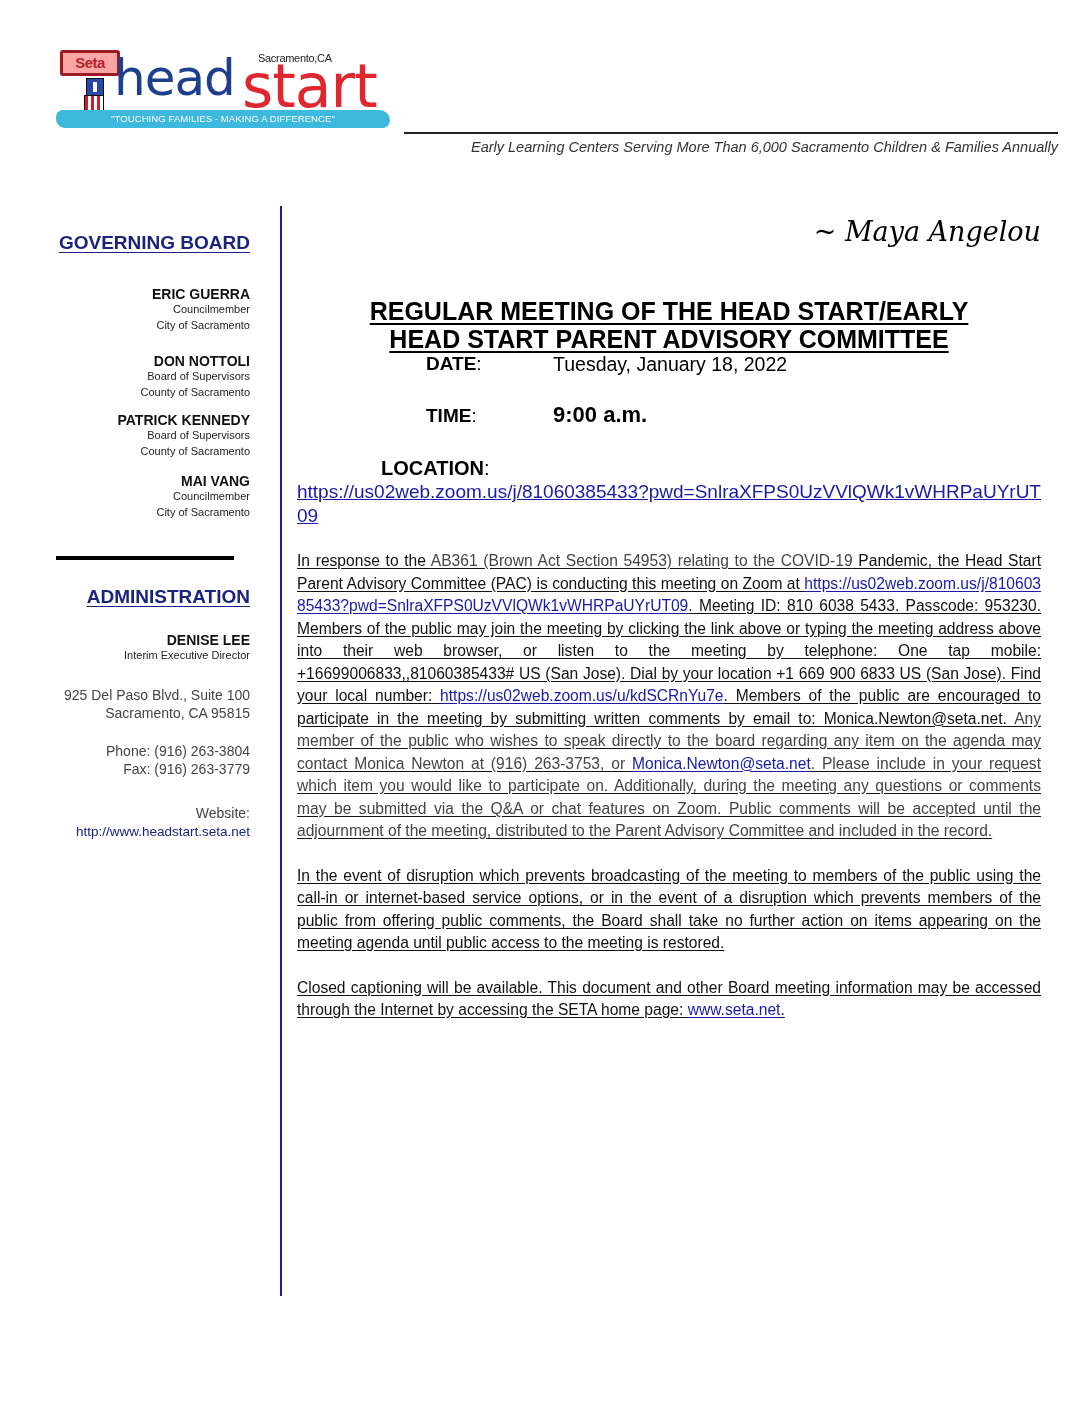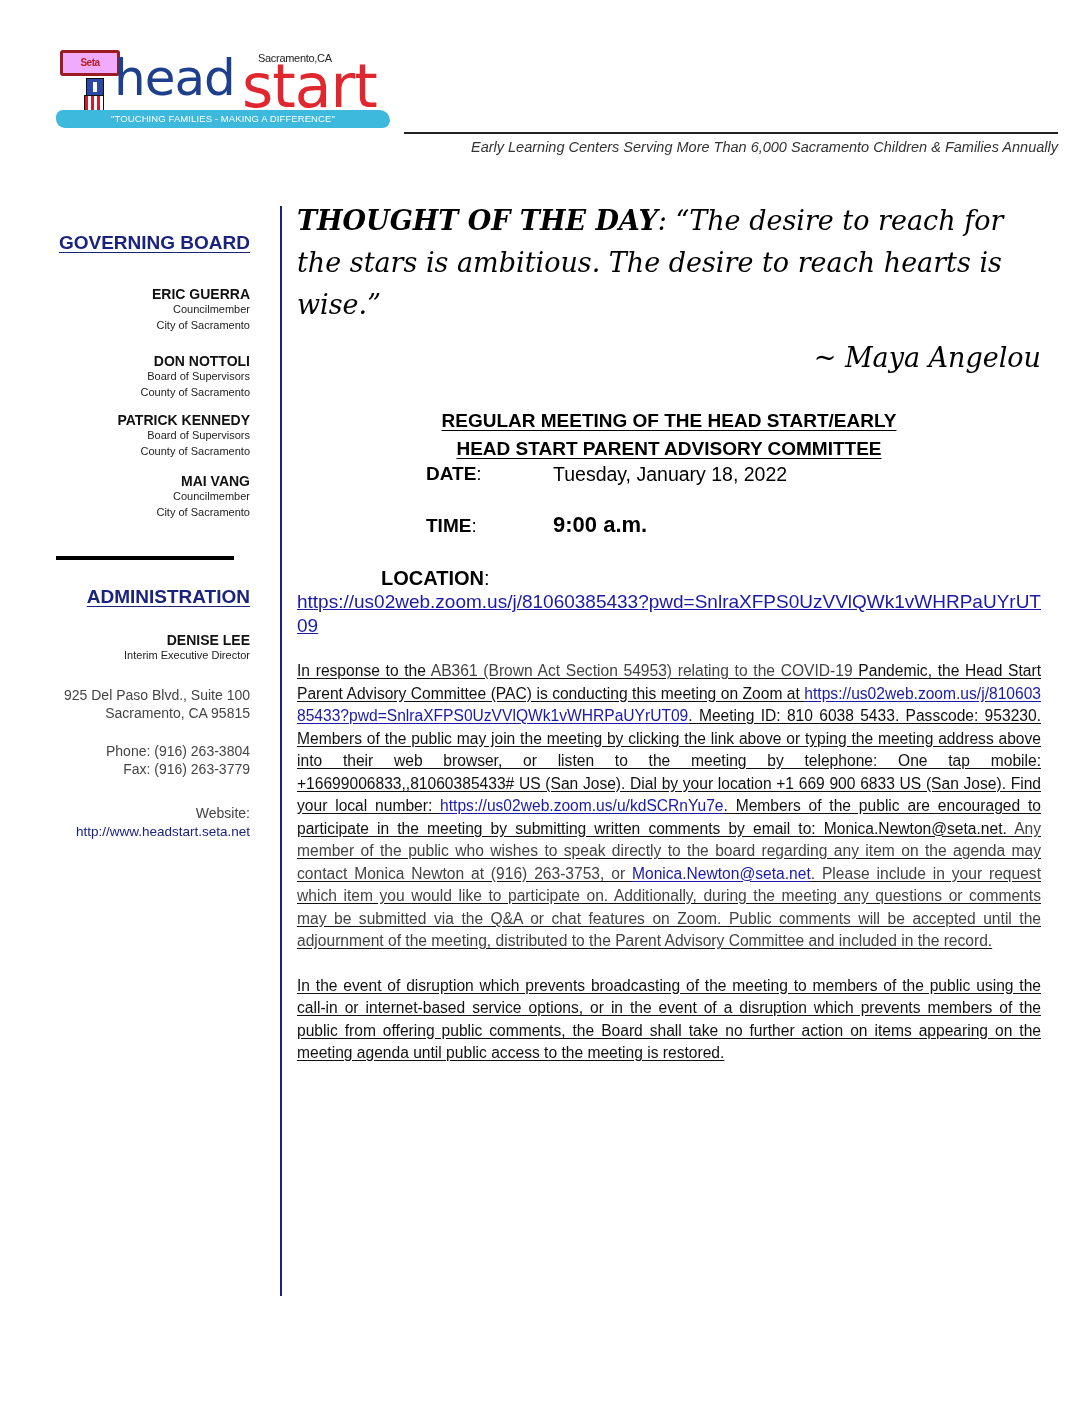--- a/index.html
+++ b/index.html
@@ -1,20 +1,20 @@
 <!DOCTYPE html>
 <html><head>
 <meta charset="utf-8">
 <style>
   html, body { margin: 0; padding: 0; background: #ffffff; }
   body { width: 1088px; height: 1408px; position: relative; overflow: hidden; font-family: "Liberation Sans", sans-serif; color: #000; }
 
   
   .logo { position: absolute; left: 56px; top: 46px; width: 336px; height: 84px; }
-  .seta-box { position: absolute; left: 4px; top: 4px; width: 54px; height: 20px; border: 3px solid #9b1b22; border-radius: 3px; background: #f0abfc; color: #b3202a; font-weight: bold; font-size: 10px; line-height: 20px; text-align: center; letter-spacing: -0.5px; font-family: "Liberation Sans", sans-serif; }
+  .seta-box { position: absolute; left: 4px; top: 4px; width: 54px; height: 20px; border: 3px solid #9b1b22; border-radius: 3px; background: #fca5a5; color: #b3202a; font-weight: bold; font-size: 15px; line-height: 20px; text-align: center; letter-spacing: -0.5px; font-family: "Liberation Sans", sans-serif; }
   .blocks { position: absolute; left: 28px; top: 32px; width: 20px; height: 34px; }
   .block-top { position: absolute; left: 2px; top: 0; width: 16px; height: 16px; background: #2b47a8; border: 1px solid #111; }
   .block-top::after { content: ""; position: absolute; left: 6px; top: 3px; width: 4px; height: 10px; background: #fff; }
   .block-bottom { position: absolute; left: 0; top: 17px; width: 18px; height: 17px; border: 1px solid #111; background: repeating-linear-gradient(90deg, #c8202c 0 3px, #fff 3px 6px); }
   .head-word { position: absolute; left: 58px; top: 4px; font-family: "DejaVu Sans", sans-serif; font-size: 50px; color: #1e3f8c; letter-spacing: -1px; line-height: 56px; }
   .sac-text { position: absolute; left: 202px; top: 6px; font-size: 11px; color: #222; letter-spacing: -0.3px; }
   .start-word { position: absolute; left: 186px; top: 12px; font-family: "DejaVu Sans", sans-serif; font-size: 60px; color: #e0262f; letter-spacing: -1px; line-height: 56px; }
   .tagline-band { position: absolute; left: 0; top: 64px; width: 334px; height: 18px; background: #3cb9dc; border-radius: 9px 14px 10px 12px; color: #fff; font-size: 9.5px; line-height: 18px; text-align: center; letter-spacing: 0.1px; }
 
   .header-rule { position: absolute; left: 404px; top: 132px; width: 654px; height: 2px; background: #222; }
@@ -32,21 +32,21 @@
 
   
   .vrule { position: absolute; left: 280px; top: 206px; width: 2px; height: 1090px; background: #1a237e; }
 
   
   .main { position: absolute; left: 297px; top: 200px; width: 744px; }
   .thought { font-family: "DejaVu Serif", serif; font-style: italic; font-size: 27px; line-height: 42px; color: #000; margin: 0; }
   .thought .label { font-weight: bold; }
   .author { font-family: "DejaVu Serif", serif; font-style: italic; font-size: 27px; text-align: right; margin-top: 16px; }
 
-  .meeting-title { margin-top: 34px; text-align: center; font-weight: bold; font-size: 19px; line-height: 28px; text-decoration: underline; text-underline-offset: 3px; }
+  .meeting-title { margin-top: 50px; text-align: center; font-weight: bold; font-size: 25px; line-height: 28px; text-decoration: underline; text-underline-offset: 3px; }
 
   .info-row { position: relative; height: 52px; }
   .info-label { position: absolute; left: 129px; font-weight: bold; font-size: 19px; }
   .info-label .colon { font-weight: normal; }
   .info-value { position: absolute; left: 256px; font-size: 19.5px; }
   .info-value.bold { font-weight: bold; font-size: 22px; }
 
   .loc-label { margin-left: 84px; font-weight: bold; font-size: 20px; }
   .loc-label .colon { font-weight: normal; }
   .loc-link { display: block; font-size: 19px; line-height: 24px; color: #1a1aa6; text-decoration: underline; word-break: break-all; }
@@ -116,21 +116,20 @@
   </div>
   <div style="margin-top:26px">
     <div class="addr">Website:</div>
     <a class="web-link">http://www.headstart.seta.net</a>
   </div>
 </div>
 
 <div class="vrule"></div>
 
 <div class="main">
-  <p class="thought"><span class="label">THOUGHT OF THE DAY</span><span>: </span><span>“The desire to reach for the stars is ambitious. The desire to reach hearts is wise.”</span></p>
   <div class="author">~ Maya Angelou</div>
 
   <div class="meeting-title">
     <div>REGULAR MEETING OF THE HEAD START/EARLY</div>
     <div>HEAD START PARENT ADVISORY COMMITTEE</div>
   </div>
 
   <div class="info-row" style="">
     <span class="info-label"><span>DATE</span><span class="colon">:</span></span>
     <span class="info-value">Tuesday, January 18, 2022</span>
@@ -142,13 +141,14 @@
 
   <div style="margin-top:0px">
     <div class="loc-label"><span>LOCATION</span><span class="colon">:</span></div>
     <a class="loc-link">https://us02web.zoom.us/j/81060385433?pwd=SnlraXFPS0UzVVlQWk1vWHRPaUYrUT09</a>
   </div>
 
   <p class="para" style="margin-top:22px"><span>In response to the </span><span class="grey">AB361 (Brown Act Section 54953) relating to the COVID-19</span><span> Pandemic, the Head Start Parent Advisory Committee (PAC) is conducting this meeting on Zoom at </span><a style="word-break:break-all">https://us02web.zoom.us/j/81060385433?pwd=SnlraXFPS0UzVVlQWk1vWHRPaUYrUT09</a><span>. Meeting ID: 810 6038 5433. Passcode: 953230.  Members of the public may join the meeting by clicking the link above or typing the meeting address above into their web browser, or listen to the meeting by telephone: One tap mobile: +16699006833,,81060385433# US (San Jose). Dial by your location  +1 669 900 6833 US (San Jose).  Find your local number: </span><a>https://us02web.zoom.us/u/kdSCRnYu7e</a><span>. Members of the public are encouraged to participate in the meeting by submitting written comments by email to: Monica.Newton@seta.net.</span><span class="grey"> Any member of the public who wishes to speak directly to the board regarding any item on the agenda may contact Monica Newton at (916) 263-3753, or </span><a>Monica.Newton@seta.net</a><span class="grey">. Please include in your request which item you would like to participate on. Additionally, during the meeting any questions or comments may be submitted via the Q&amp;A or chat features on Zoom. Public comments will be accepted until the adjournment of the meeting, distributed to the Parent Advisory Committee and included in the record.</span></p>
 
   <p class="para grey" style="margin-top:22px">In the event of disruption which prevents broadcasting of the meeting to members of the public using the call-in or internet-based service options, or in the event of a disruption which prevents members of the public from offering public comments, the Board shall take no further action on items appearing on the meeting agenda until public access to the meeting is restored.</p>
 
+  <p class="para" style="margin-top:22px"><span>Closed captioning will be available.  This document and other Board meeting information may be accessed through the Internet by accessing the SETA home page: </span><a>www.seta.net</a><span>.</span></p>
 </div>
 
 </body></html>

